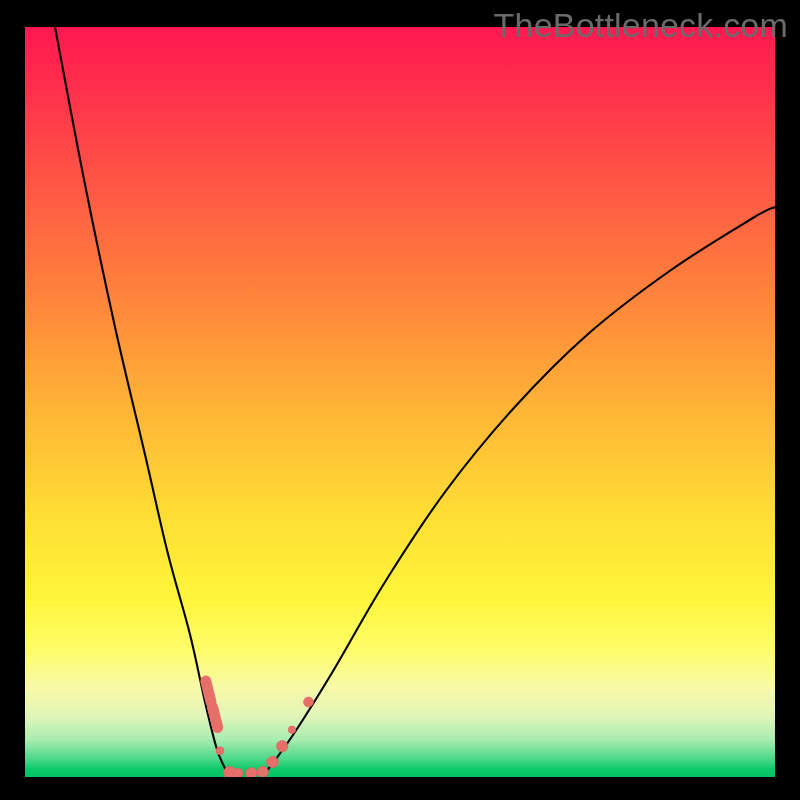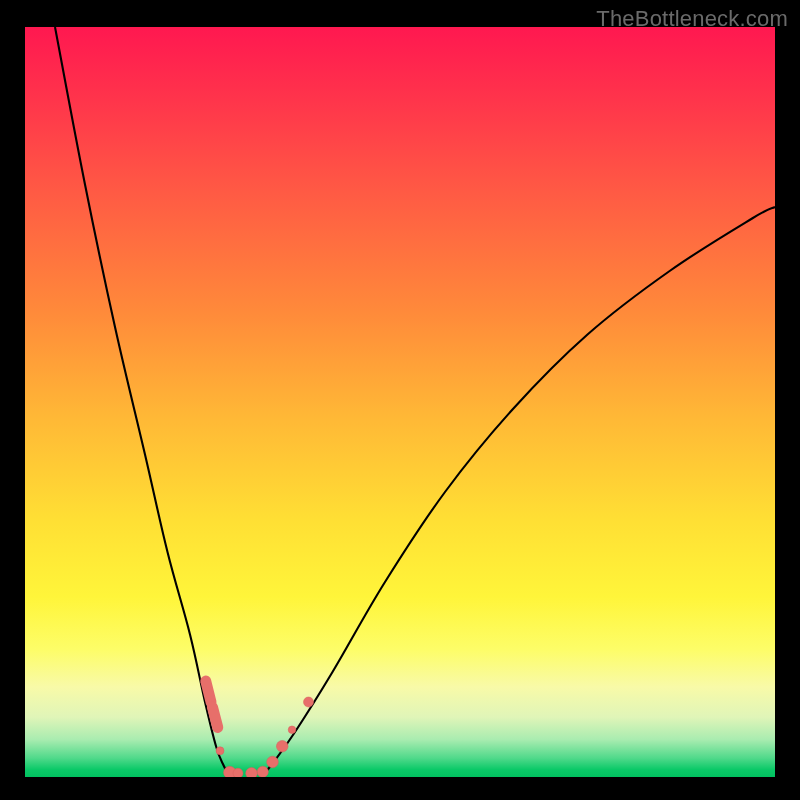--- a/index.html
+++ b/index.html
@@ -32,21 +32,21 @@
       #4fd98a 97.5%,
       #0bc968 99%,
       #01c160 100%
     );
   }
   .watermark {
     position: absolute;
     top: 6px;
     right: 12px;
     color: #6a6a6a;
-    font-size: 22px;
+    font-size: 34px;
     font-weight: 500;
     letter-spacing: 0.2px;
     user-select: none;
   }
   svg.curves {
     position: absolute;
     left: 0;
     top: 0;
     width: 750px;
     height: 750px;

